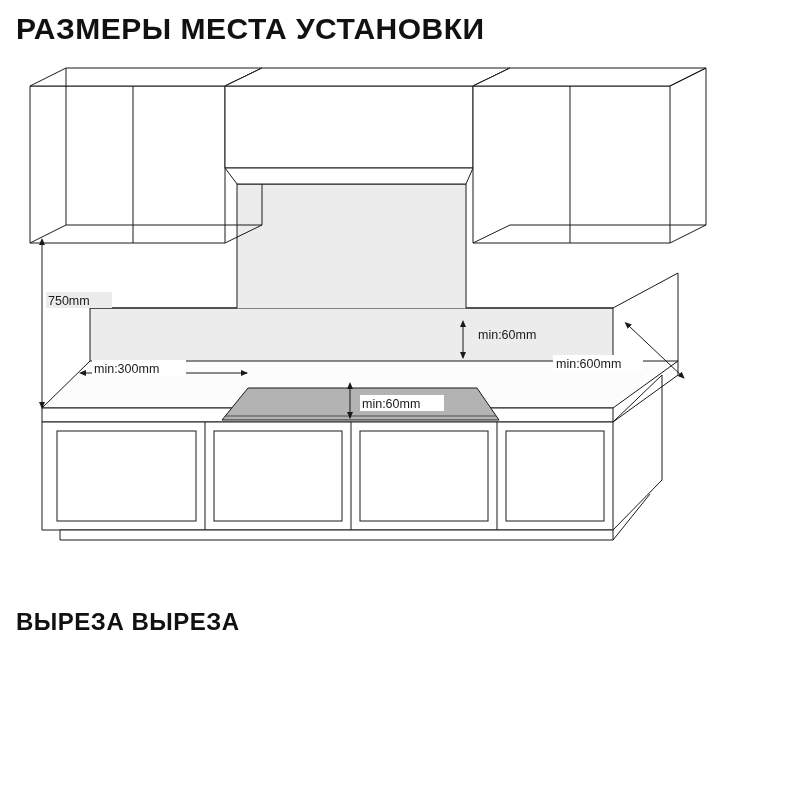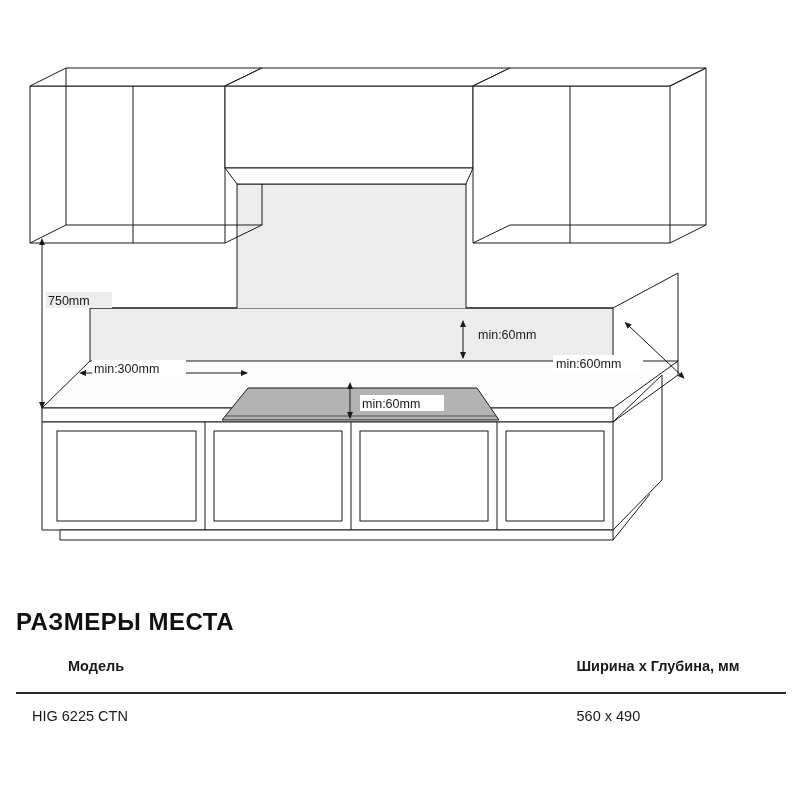--- a/index.html
+++ b/index.html
@@ -78,20 +78,21 @@
     font-size: 12.5px;
     fill: #1a1a1a;
     font-family: "Liberation Sans", sans-serif;
   }
 </style>
 </head>
 <body>
 
 <div class="page">
 
+  <div class="title-main">РАЗМЕРЫ МЕСТА УСТАНОВКИ</div>
 
   <div class="diagram-wrap">
     <svg width="802" height="520" viewBox="0 0 802 520" xmlns="http://www.w3.org/2000/svg">
 
       <polygon points="90,250 613,250 613,338 90,338" fill="#ececec" stroke="#1a1a1a" stroke-width="1"></polygon>
       <polygon points="237,126 466,126 466,250 237,250" fill="#ececec" stroke="none"></polygon>
       <polyline points="237,126 237,250" fill="none" stroke="#1a1a1a" stroke-width="1"></polyline>
       <polyline points="466,126 466,250" fill="none" stroke="#1a1a1a" stroke-width="1"></polyline>
       <polyline points="237,126 466,126" fill="none" stroke="#1a1a1a" stroke-width="1"></polyline>
       <polyline points="90,250 237,250" fill="none" stroke="#1a1a1a" stroke-width="1"></polyline>
@@ -168,32 +169,16 @@
       <rect x="360" y="337" width="84" height="16" fill="#ffffff" stroke="none"></rect>
       <text class="dim-label" x="362" y="350">min:60mm</text>
 
       <line x1="629" y1="268" x2="684" y2="320" stroke="#1a1a1a" stroke-width="1" marker-start="url(#arrow-start)" marker-end="url(#arrow-end)"></line>
       <rect x="553" y="297" width="90" height="16" fill="#ffffff" stroke="none"></rect>
       <text class="dim-label" x="556" y="310">min:600mm</text>
 
     </svg>
   </div>
 
-  <div class="title-sub">РАЗМЕРЫ МЕСТА</div>
+  <div class="title-sub">ВЫРЕЗА ВЫРЕЗА</div>
 
-  <div class="table-wrap">
-    <table class="tbl">
-      <thead>
-        <tr>
-          <th class="c-model">Модель</th>
-          <th class="c-dim">Ширина х Глубина, мм</th>
-        </tr>
-      </thead>
-      <tbody>
-        <tr>
-          <td class="c-model">HIG 6225 CTN</td>
-          <td class="c-dim">560 x 490</td>
-        </tr>
-      </tbody>
-    </table>
-  </div>
 
 </div>
 
 </body></html>

